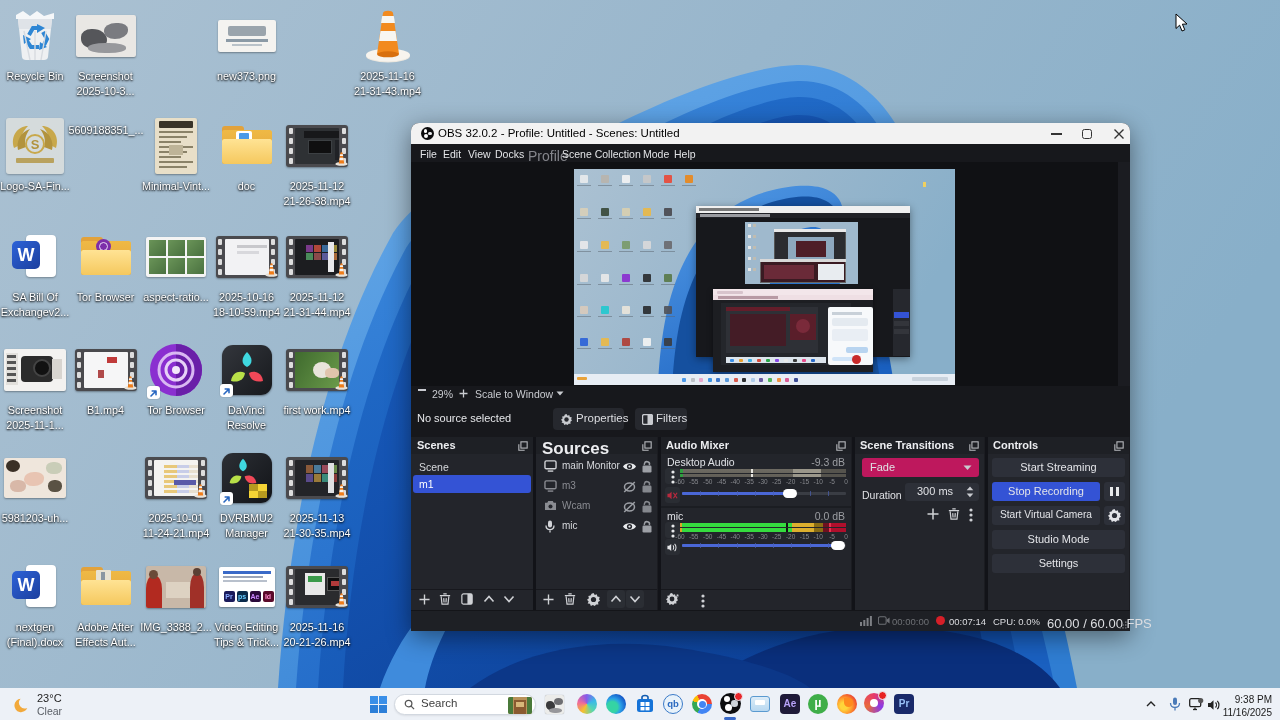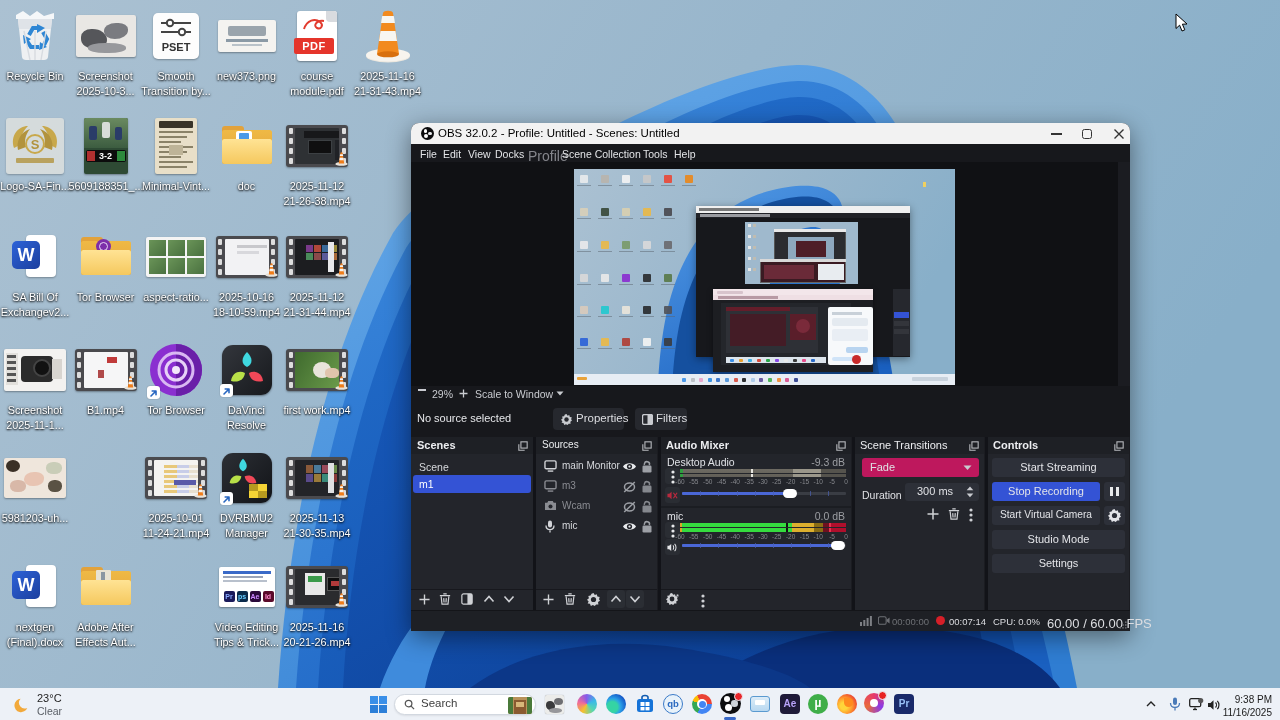--- a/index.html
+++ b/index.html
@@ -67,53 +67,29 @@
     <div class="cell" style="left:68.5px;top:8px">
       <div class="ic">
         <div style="position:relative;width:60px;height:42px;background:#e9e7e4;border-radius:2px;box-shadow:0 1px 2px rgba(0,0,0,.35);overflow:hidden">
           <div style="position:absolute;left:5px;top:14px;width:26px;height:20px;background:#55565a;border-radius:40% 55% 45% 50%"></div>
           <div style="position:absolute;left:28px;top:8px;width:24px;height:16px;background:#7a7b80;border-radius:50% 40% 55% 45%"></div>
           <div style="position:absolute;left:12px;top:28px;width:38px;height:10px;background:#97989c;border-radius:45%"></div>
         </div>
       </div>
       <div class="lb">Screenshot<br>2025-10-3...</div>
     </div>
-    <div class="cell" style="left:139px;top:8px">
-      <div class="ic">
-        <div style="position:relative;width:46px;height:46px;background:#fdfdfd;border-radius:5px;box-shadow:0 1px 2px rgba(0,0,0,.3)"><svg width="46" height="30" viewBox="0 0 46 30">
-            <g stroke="#444" stroke-width="2" fill="none">
-              <path d="M8 10 L38 10 M8 19 L38 19"></path>
-              <circle cx="17" cy="10" r="3.2" fill="#fff"></circle>
-              <circle cx="29" cy="19" r="3.2" fill="#fff"></circle>
-            </g>
-          </svg><div style="position:absolute;left:0;right:0;bottom:6px;text-align:center;font-size:11px;font-weight:bold;color:#333">PSET</div></div>
-      </div>
-      <div class="lb">Smooth<br>Transition by...</div>
-    </div>
     <div class="cell" style="left:209.5px;top:8px">
       <div class="ic">
         <div style="position:relative;width:58px;height:32px;background:#f4f3f0;border-radius:2px;box-shadow:0 1px 2px rgba(0,0,0,.35);overflow:hidden">
           <div style="position:absolute;left:10px;top:6px;width:38px;height:10px;background:#9aa4ac;border-radius:2px"></div>
           <div style="position:absolute;left:8px;top:19px;width:42px;height:3px;background:#8b9aa6"></div>
           <div style="position:absolute;left:14px;top:24px;width:30px;height:2px;background:#b9c2c9"></div>
         </div>
       </div>
       <div class="lb">new373.png</div>
-    </div>
-    <div class="cell" style="left:280px;top:8px">
-      <div class="ic">
-        <div style="position:relative;width:40px;height:50px;background:#fff;border-radius:3px;box-shadow:0 1px 2px rgba(0,0,0,.35)">
-          <div style="position:absolute;right:0;top:0;width:11px;height:11px;background:#d8dbdf;border-radius:0 3px 0 4px"></div>
-          <svg width="40" height="22" viewBox="0 0 40 22" style="position:absolute;left:0;top:2px">
-            <path d="M7 16 C10 7 18 5 23 9 C27 12 24 17 20 15 C16 13 19 7 27 8" stroke="#e23b2e" stroke-width="2" fill="none"></path>
-          </svg>
-          <div style="position:absolute;left:-3px;bottom:7px;width:40px;height:16px;background:#e5352b;border-radius:2px;color:#fff;font-weight:bold;font-size:11px;text-align:center;line-height:16px;letter-spacing:.5px">PDF</div>
-        </div>
-      </div>
-      <div class="lb">course<br>module.pdf</div>
     </div>
     <div class="cell" style="left:350.5px;top:8px">
       <div class="ic">
         <div style="position:relative;width:52px;height:54px">
           <div style="position:absolute;left:3px;top:0"><svg width="46" height="54" viewBox="0 0 46 54">
               <ellipse cx="23" cy="47" rx="22" ry="6.5" fill="#ece7de"></ellipse>
               <ellipse cx="23" cy="46" rx="22" ry="6.5" fill="#f7f4ee"></ellipse>
               <path d="M12 45 L18 4 C18.5 1 27.5 1 28 4 L34 45 Z" fill="#f28a1e"></path>
               <path d="M15.5 22 L30.5 22 L32 32 L14 32 Z" fill="#f8f6f1"></path>
               <path d="M17.2 7 L28.8 7 L30 14 L16 14 Z" fill="#f8f6f1"></path>
@@ -131,31 +107,20 @@
             <path d="M12 32 C10 24 14 14 24 11 C19 17 18 24 20 29 Z" fill="#b2933e"></path>
             <path d="M46 32 C48 24 44 14 34 11 C39 17 40 24 38 29 Z" fill="#b2933e"></path>
             <circle cx="29" cy="26" r="9" fill="none" stroke="#c8a84b" stroke-width="2"></circle>
             <text x="29" y="31" font-size="13" fill="#b2933e" text-anchor="middle" font-weight="bold">S</text>
             <rect x="10" y="40" width="38" height="5" rx="1" fill="#b2933e" opacity=".8"></rect>
           </svg></div>
       </div>
       <div class="lb">Logo-SA-Fin...</div>
     </div>
     <div class="cell" style="left:68.5px;top:118px">
-      <div class="ic">
-        <div style="position:relative;width:44px;height:56px;background:#2e4a34;border-radius:2px;box-shadow:0 1px 2px rgba(0,0,0,.35);overflow:hidden">
-          <div style="position:absolute;left:0;top:0;width:44px;height:30px;background:linear-gradient(#6a8a60,#3c5c40)"></div>
-          <div style="position:absolute;left:5px;top:8px;width:8px;height:14px;background:#2a3c68;border-radius:2px"></div>
-          <div style="position:absolute;left:18px;top:4px;width:8px;height:16px;background:#d8dcd8;border-radius:2px"></div>
-          <div style="position:absolute;left:31px;top:9px;width:7px;height:13px;background:#2a3c68;border-radius:2px"></div>
-          <div style="position:absolute;left:2px;bottom:12px;width:40px;height:12px;background:#0c0c0c;border-radius:2px;color:#fff;font-size:9px;font-weight:bold;text-align:center;line-height:12px">3-2</div>
-          <div style="position:absolute;left:3px;bottom:13px;width:8px;height:10px;background:#b03030"></div>
-          <div style="position:absolute;right:3px;bottom:13px;width:8px;height:10px;background:#2c8a3c"></div>
-        </div>
-      </div>
       <div class="lb">5609188351_...</div>
     </div>
     <div class="cell" style="left:209.5px;top:118px">
       <div class="ic">
         <div style="position:relative;width:52px;height:40px">
           <div style="position:absolute;left:1px;top:0;width:22px;height:10px;background:#e2a23b;border-radius:3px 3px 0 0"></div>
           <div style="position:absolute;left:1px;top:4px;width:50px;height:34px;background:linear-gradient(#efb945,#e2a33c);border-radius:2.5px"></div>
           <div style="position:absolute;left:15px;top:5px;width:16px;height:12px;background:#fff;border-radius:2px"></div>
           <div style="position:absolute;left:18px;top:7px;width:10px;height:8px;background:#4a9ae8;border-radius:1px"></div>
           <div style="position:absolute;left:1px;top:13px;width:50px;height:25px;background:linear-gradient(#ffe394,#f5c85e);border-radius:2.5px 2.5px 3px 3px"></div>
@@ -512,20 +477,32 @@
         <div style="position:relative;width:52px;height:40px">
           <div style="position:absolute;left:1px;top:0;width:22px;height:10px;background:#e2a23b;border-radius:3px 3px 0 0"></div>
           <div style="position:absolute;left:1px;top:4px;width:50px;height:34px;background:linear-gradient(#efb945,#e2a33c);border-radius:2.5px"></div>
           <div style="position:absolute;left:16px;top:3px;width:15px;height:13px;background:#e8e2d2;border-radius:1px"></div>
           <div style="position:absolute;left:21px;top:5px;width:4px;height:9px;background:#8a96a2"></div>
           <div style="position:absolute;left:1px;top:13px;width:50px;height:25px;background:linear-gradient(#ffe394,#f5c85e);border-radius:2.5px 2.5px 3px 3px"></div>
         </div>
       </div>
       <div class="lb">Adobe After<br>Effects Aut...</div>
     </div>
+    <div class="cell" style="left:139px;top:559px">
+      <div class="ic">
+        <div style="position:relative;width:60px;height:42px;background:#c8b8a8;border-radius:2px;box-shadow:0 1px 2px rgba(0,0,0,.35);overflow:hidden">
+          <div style="position:absolute;left:0px;top:10px;width:16px;height:32px;background:#b22a20;border-radius:40% 40% 0 0"></div>
+          <div style="position:absolute;left:3px;top:4px;width:9px;height:9px;background:#6a4a38;border-radius:50%"></div>
+          <div style="position:absolute;left:20px;top:16px;width:26px;height:16px;background:#ddd2c2"></div>
+          <div style="position:absolute;left:44px;top:8px;width:14px;height:34px;background:#a03028;border-radius:40% 40% 0 0"></div>
+          <div style="position:absolute;left:47px;top:2px;width:8px;height:8px;background:#5a4034;border-radius:50%"></div>
+        </div>
+      </div>
+      <div class="lb">IMG_3388_2...</div>
+    </div>
     <div class="cell" style="left:209.5px;top:559px">
       <div class="ic">
         <div style="position:relative;width:56px;height:40px;background:#fff;border-radius:2px;box-shadow:0 1px 2px rgba(0,0,0,.35);overflow:hidden">
           <div style="position:absolute;left:4px;top:4px;width:48px;height:3px;background:#3a6ac8"></div>
           <div style="position:absolute;left:4px;top:9px;width:40px;height:2px;background:#9aa4b8"></div>
           <div style="position:absolute;left:4px;top:13px;width:44px;height:2px;background:#b8c0cc"></div>
           <div style="position:absolute;left:5px;bottom:5px;width:11px;height:11px;background:#1a1a5a;border-radius:2px;color:#8af;font-size:7px;font-weight:bold;text-align:center;line-height:11px">Pr</div>
           <div style="position:absolute;left:18px;bottom:5px;width:11px;height:11px;background:#0a2a4a;border-radius:2px;color:#6cf;font-size:7px;font-weight:bold;text-align:center;line-height:11px">ps</div>
           <div style="position:absolute;left:31px;bottom:5px;width:11px;height:11px;background:#2a0a3a;border-radius:2px;color:#c8f;font-size:7px;font-weight:bold;text-align:center;line-height:11px">Ae</div>
           <div style="position:absolute;left:44px;bottom:5px;width:11px;height:11px;background:#5a0a2a;border-radius:2px;color:#f8c;font-size:7px;font-weight:bold;text-align:center;line-height:11px">Id</div>
@@ -576,21 +553,21 @@
       <svg width="12" height="12" viewBox="0 0 12 12" style="position:absolute;left:702px;top:5px">
         <path d="M1.5 1.5 L10.5 10.5 M10.5 1.5 L1.5 10.5" stroke="#333" stroke-width="1.4"></path>
       </svg>
       <div style="position:absolute;left:0;top:21px;width:719px;height:18px;background:#17181c"></div>
       <div style="position:absolute;left:9px;top:25px;font-size:10.5px;color:#e2e3e6;white-space:nowrap">File</div>
       <div style="position:absolute;left:32px;top:25px;font-size:10.5px;color:#e2e3e6;white-space:nowrap">Edit</div>
       <div style="position:absolute;left:57px;top:25px;font-size:10.5px;color:#e2e3e6;white-space:nowrap">View</div>
       <div style="position:absolute;left:84px;top:25px;font-size:10.5px;color:#e2e3e6;white-space:nowrap">Docks</div>
       <div style="position:absolute;left:117px;top:25px;font-size:14px;color:#85868c;white-space:nowrap">Profile</div>
       <div style="position:absolute;left:151px;top:25px;font-size:10.5px;color:#e2e3e6;white-space:nowrap">Scene Collection</div>
-      <div style="position:absolute;left:232px;top:25px;font-size:10.5px;color:#e2e3e6;white-space:nowrap">Tools</div>
+      <div style="position:absolute;left:232px;top:25px;font-size:10.5px;color:#e2e3e6;white-space:nowrap">Mode</div>
       <div style="position:absolute;left:263px;top:25px;font-size:10.5px;color:#e2e3e6;white-space:nowrap">Help</div>
       <div style="position:absolute;left:0;top:39px;width:719px;height:224px;background:#101114"></div>
       <div style="position:absolute;left:707px;top:39px;width:12px;height:224px;background:#1b1c21"></div>
       <div style="position:absolute;left:163px;top:46px;width:381px;height:216px;overflow:hidden;background:#a9c0d2">
         <svg width="381" height="216" viewBox="0 0 1280 726" style="position:absolute;left:0;top:0">
 <defs>
 <linearGradient id="mbg" x1="0" y1="0" x2="1" y2="0.35">
 <stop offset="0" stop-color="#abc1d2"></stop>
               <stop offset="0.55" stop-color="#98b6cc"></stop>
               <stop offset="1" stop-color="#88afc9"></stop>
@@ -774,37 +751,37 @@
       <div style="position:absolute;left:0px;top:314px;width:122px;height:173px;background:#23252b"></div>
       <div style="position:absolute;left:0px;top:314px;width:122px;height:17px;background:#1e2025">
         <div style="position:absolute;left:6px;top:2px;font-size:11px;font-weight:bold;color:#ecedf0;white-space:nowrap">Scenes</div>
         <svg width="10" height="10" viewBox="0 0 12 12" style="position:absolute;right:5px;top:4px">
           <rect x="3.5" y="1" width="7.5" height="7.5" fill="none" stroke="#b9bbc0" stroke-width="1.3"></rect>
           <path d="M1 4 L1 11 L8 11" fill="none" stroke="#b9bbc0" stroke-width="1.3"></path>
         </svg>
       </div>
       <div style="position:absolute;left:125px;top:314px;width:121px;height:173px;background:#23252b"></div>
       <div style="position:absolute;left:125px;top:314px;width:121px;height:17px;background:#1e2025">
-        <div style="position:absolute;left:6px;top:2px;font-size:10px;font-weight:normal;color:#ecedf0;white-space:nowrap">Sources</div>
+        <div style="position:absolute;left:6px;top:2px;font-size:17px;font-weight:bold;color:#ecedf0;white-space:nowrap">Sources</div>
         <svg width="10" height="10" viewBox="0 0 12 12" style="position:absolute;right:5px;top:4px">
           <rect x="3.5" y="1" width="7.5" height="7.5" fill="none" stroke="#b9bbc0" stroke-width="1.3"></rect>
           <path d="M1 4 L1 11 L8 11" fill="none" stroke="#b9bbc0" stroke-width="1.3"></path>
         </svg>
       </div>
       <div style="position:absolute;left:249px;top:314px;width:191px;height:173px;background:#23252b"></div>
       <div style="position:absolute;left:249px;top:314px;width:191px;height:17px;background:#1e2025">
         <div style="position:absolute;left:6px;top:2px;font-size:11px;font-weight:bold;color:#ecedf0;white-space:nowrap">Audio Mixer</div>
         <svg width="10" height="10" viewBox="0 0 12 12" style="position:absolute;right:5px;top:4px">
           <rect x="3.5" y="1" width="7.5" height="7.5" fill="none" stroke="#b9bbc0" stroke-width="1.3"></rect>
           <path d="M1 4 L1 11 L8 11" fill="none" stroke="#b9bbc0" stroke-width="1.3"></path>
         </svg>
       </div>
       <div style="position:absolute;left:443px;top:314px;width:130px;height:173px;background:#23252b"></div>
       <div style="position:absolute;left:443px;top:314px;width:130px;height:17px;background:#1e2025">
-        <div style="position:absolute;left:6px;top:2px;font-size:11px;font-weight:normal;color:#ecedf0;white-space:nowrap">Scene Transitions</div>
+        <div style="position:absolute;left:6px;top:2px;font-size:11px;font-weight:bold;color:#ecedf0;white-space:nowrap">Scene Transitions</div>
         <svg width="10" height="10" viewBox="0 0 12 12" style="position:absolute;right:5px;top:4px">
           <rect x="3.5" y="1" width="7.5" height="7.5" fill="none" stroke="#b9bbc0" stroke-width="1.3"></rect>
           <path d="M1 4 L1 11 L8 11" fill="none" stroke="#b9bbc0" stroke-width="1.3"></path>
         </svg>
       </div>
       <div style="position:absolute;left:576px;top:314px;width:142px;height:173px;background:#23252b"></div>
       <div style="position:absolute;left:576px;top:314px;width:142px;height:17px;background:#1e2025">
         <div style="position:absolute;left:6px;top:2px;font-size:11px;font-weight:bold;color:#ecedf0;white-space:nowrap">Controls</div>
         <svg width="10" height="10" viewBox="0 0 12 12" style="position:absolute;right:5px;top:4px">
           <rect x="3.5" y="1" width="7.5" height="7.5" fill="none" stroke="#b9bbc0" stroke-width="1.3"></rect>

